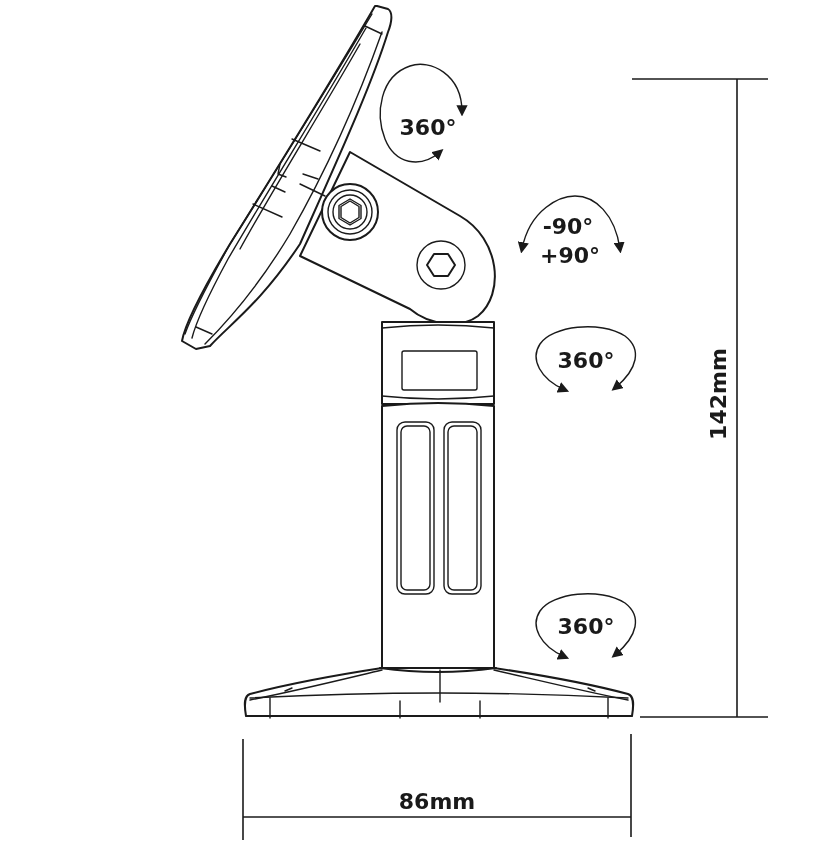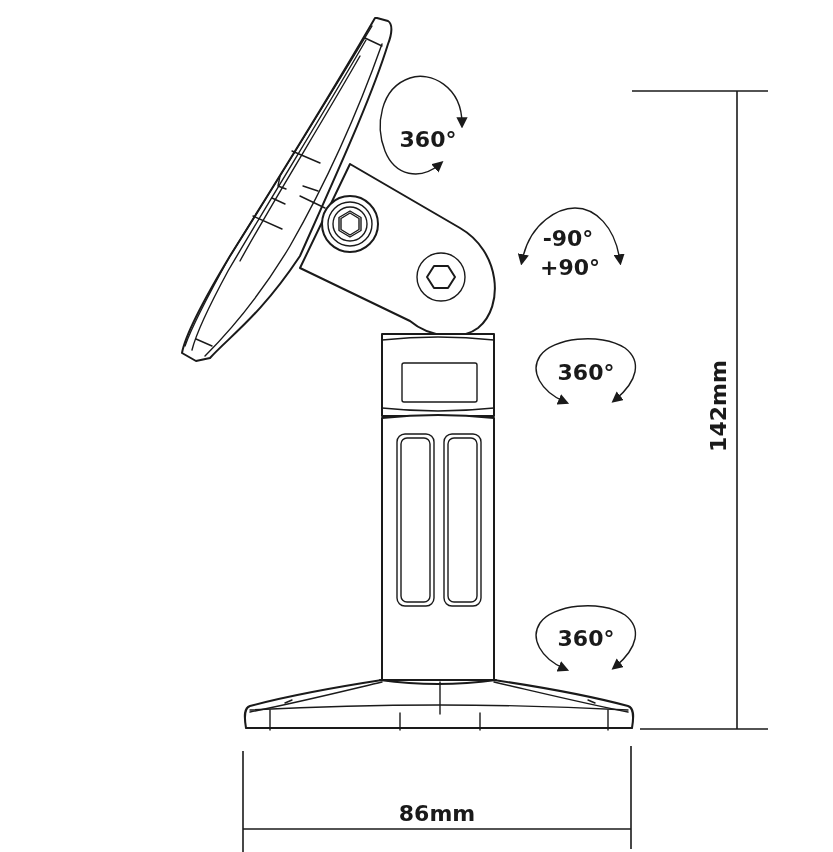--- a/index.html
+++ b/index.html
@@ -1,17 +1,17 @@
 <!DOCTYPE html>
 <html><head>
   <meta charset="utf-8">
   <style>
     html, body { margin: 0; padding: 0; background: #ffffff; }
     body { width: 833px; height: 852px; overflow: hidden; position: relative; }
-    #canvas { position: absolute; left: 0; top: 16px; width: 833px; height: 776px; text-decoration: underline; }
+    #canvas { position: absolute; left: 0; top: 4px; width: 833px; height: 776px; text-decoration: underline; }
     svg text { font-family: "DejaVu Sans", "Liberation Sans", sans-serif; font-weight: bold; fill: #1a1a1a; }
     .ln { fill: none; stroke: #1a1a1a; stroke-width: 2; stroke-linejoin: round; stroke-linecap: round; }
     .thin { fill: none; stroke: #1a1a1a; stroke-width: 1.4; stroke-linejoin: round; stroke-linecap: round; }
     .fillw { fill: #ffffff; stroke: #1a1a1a; stroke-width: 2; stroke-linejoin: round; }
     .arrowhead { fill: #1a1a1a; stroke: none; }
     .dim { fill: none; stroke: #1a1a1a; stroke-width: 1.6; }
   </style>
 </head>
 <body>
 

